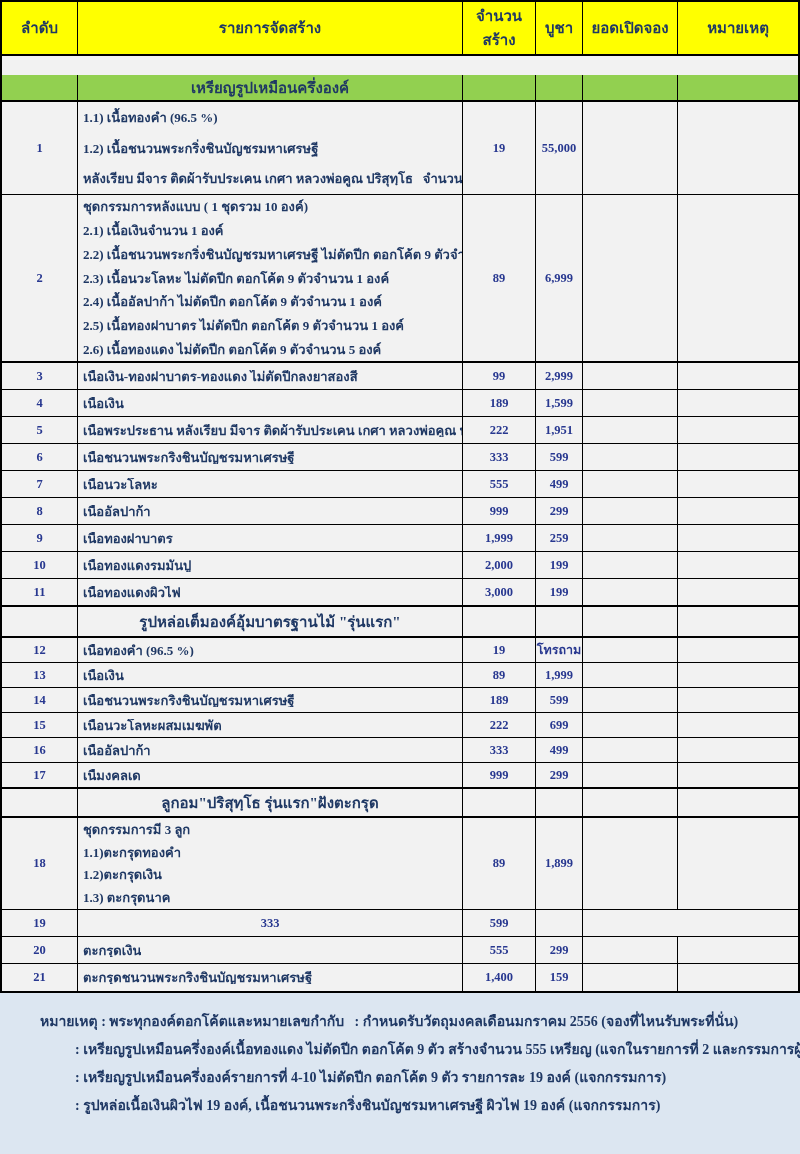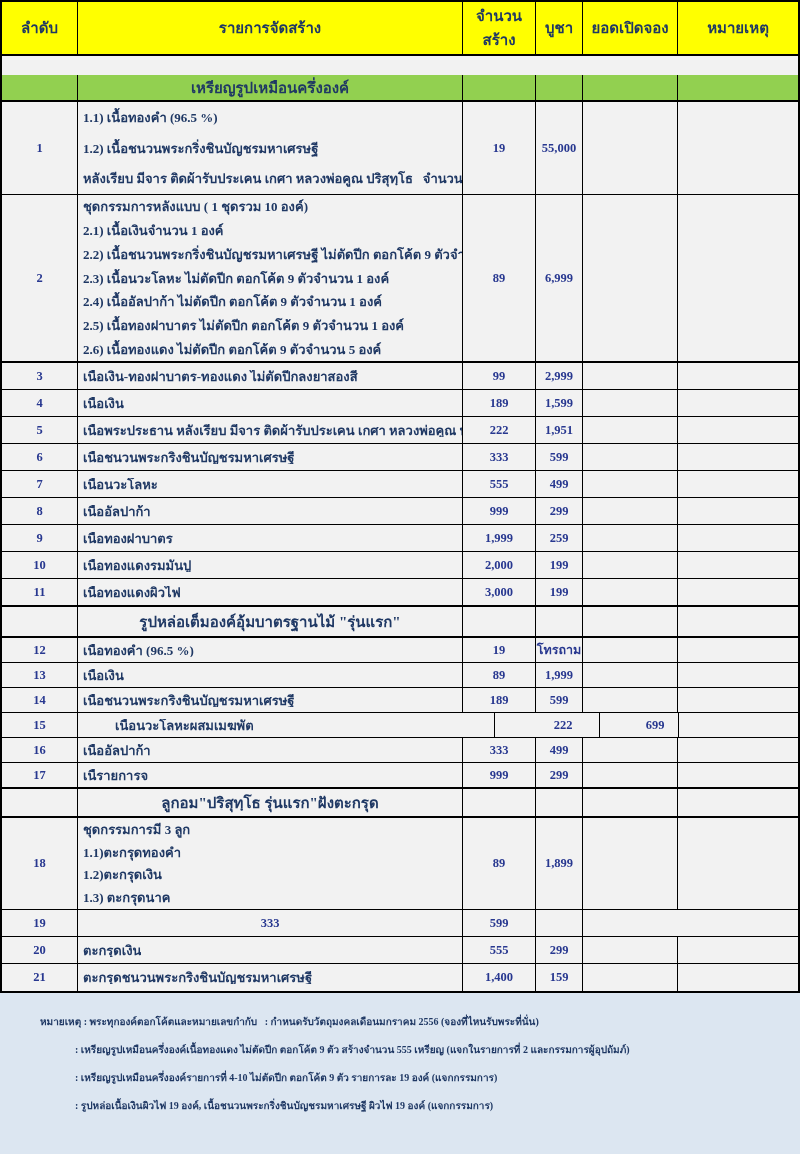--- a/index.html
+++ b/index.html
@@ -59,21 +59,21 @@
   .num-cell{font-size:12.5px;color:var(--c-number,#283890);}
 
   
   .notes{
     box-sizing:border-box;
     width:800px;height:172px;
     background:var(--c-footer-bg,#DCE6F1);
     padding-top:15px;
   }
   .note-line{
-    font-size:10px;
+    font-size:14px;
     line-height:28px;
     color:var(--c-text,#1F3864);
     padding-left:75px;
     white-space:pre;
     overflow:hidden;
   }
   .note-line.first{padding-left:40px;}
   .bottom-bar{width:800px;height:6px;background:var(--c-footer-bar,#0E1420);}
 </style>
 </head>
@@ -248,21 +248,21 @@
         <div class="grid-row item-row" style="height: 25px;">
           <div class="cell no-cell">14</div>
           <div class="cell items-cell">
             <div class="item-line"><span>เนื้อชนวนพระกริ่งชินบัญชรมหาเศรษฐี</span></div>
           </div>
           <div class="cell num-cell">189</div>
           <div class="cell num-cell">599</div>
           <div class="cell"></div>
           <div class="cell"></div>
         </div>
-        <div class="grid-row item-row" style="height: 25px; gap: 32px;">
+        <div class="grid-row item-row" style="height: 25px;">
           <div class="cell no-cell">15</div>
           <div class="cell items-cell">
             <div class="item-line"><span>เนื้อนวะโลหะผสมเมฆพัต</span></div>
           </div>
           <div class="cell num-cell">222</div>
           <div class="cell num-cell">699</div>
           <div class="cell"></div>
           <div class="cell"></div>
         </div>
         <div class="grid-row item-row" style="height: 25px;">
@@ -271,21 +271,21 @@
             <div class="item-line"><span>เนื้ออัลปาก้า</span></div>
           </div>
           <div class="cell num-cell">333</div>
           <div class="cell num-cell">499</div>
           <div class="cell"></div>
           <div class="cell"></div>
         </div>
         <div class="grid-row item-row" style="height: 25px;">
           <div class="cell no-cell">17</div>
           <div class="cell items-cell">
-            <div class="item-line"><span>เนื้รายการจ</span></div>
+            <div class="item-line"><span>เนื้มงคลเด</span></div>
           </div>
           <div class="cell num-cell">999</div>
           <div class="cell num-cell">299</div>
           <div class="cell"></div>
           <div class="cell"></div>
         </div>
         <div class="grid-row section-row plain bt2 bb2" style="height: 31px;">
           <div class="cell no-cell"></div>
           <div class="cell label-cell">ลูกอม"ปริสุทฺโธ รุ่นแรก"ฝังตะกรุด</div>
           <div class="cell"></div>

